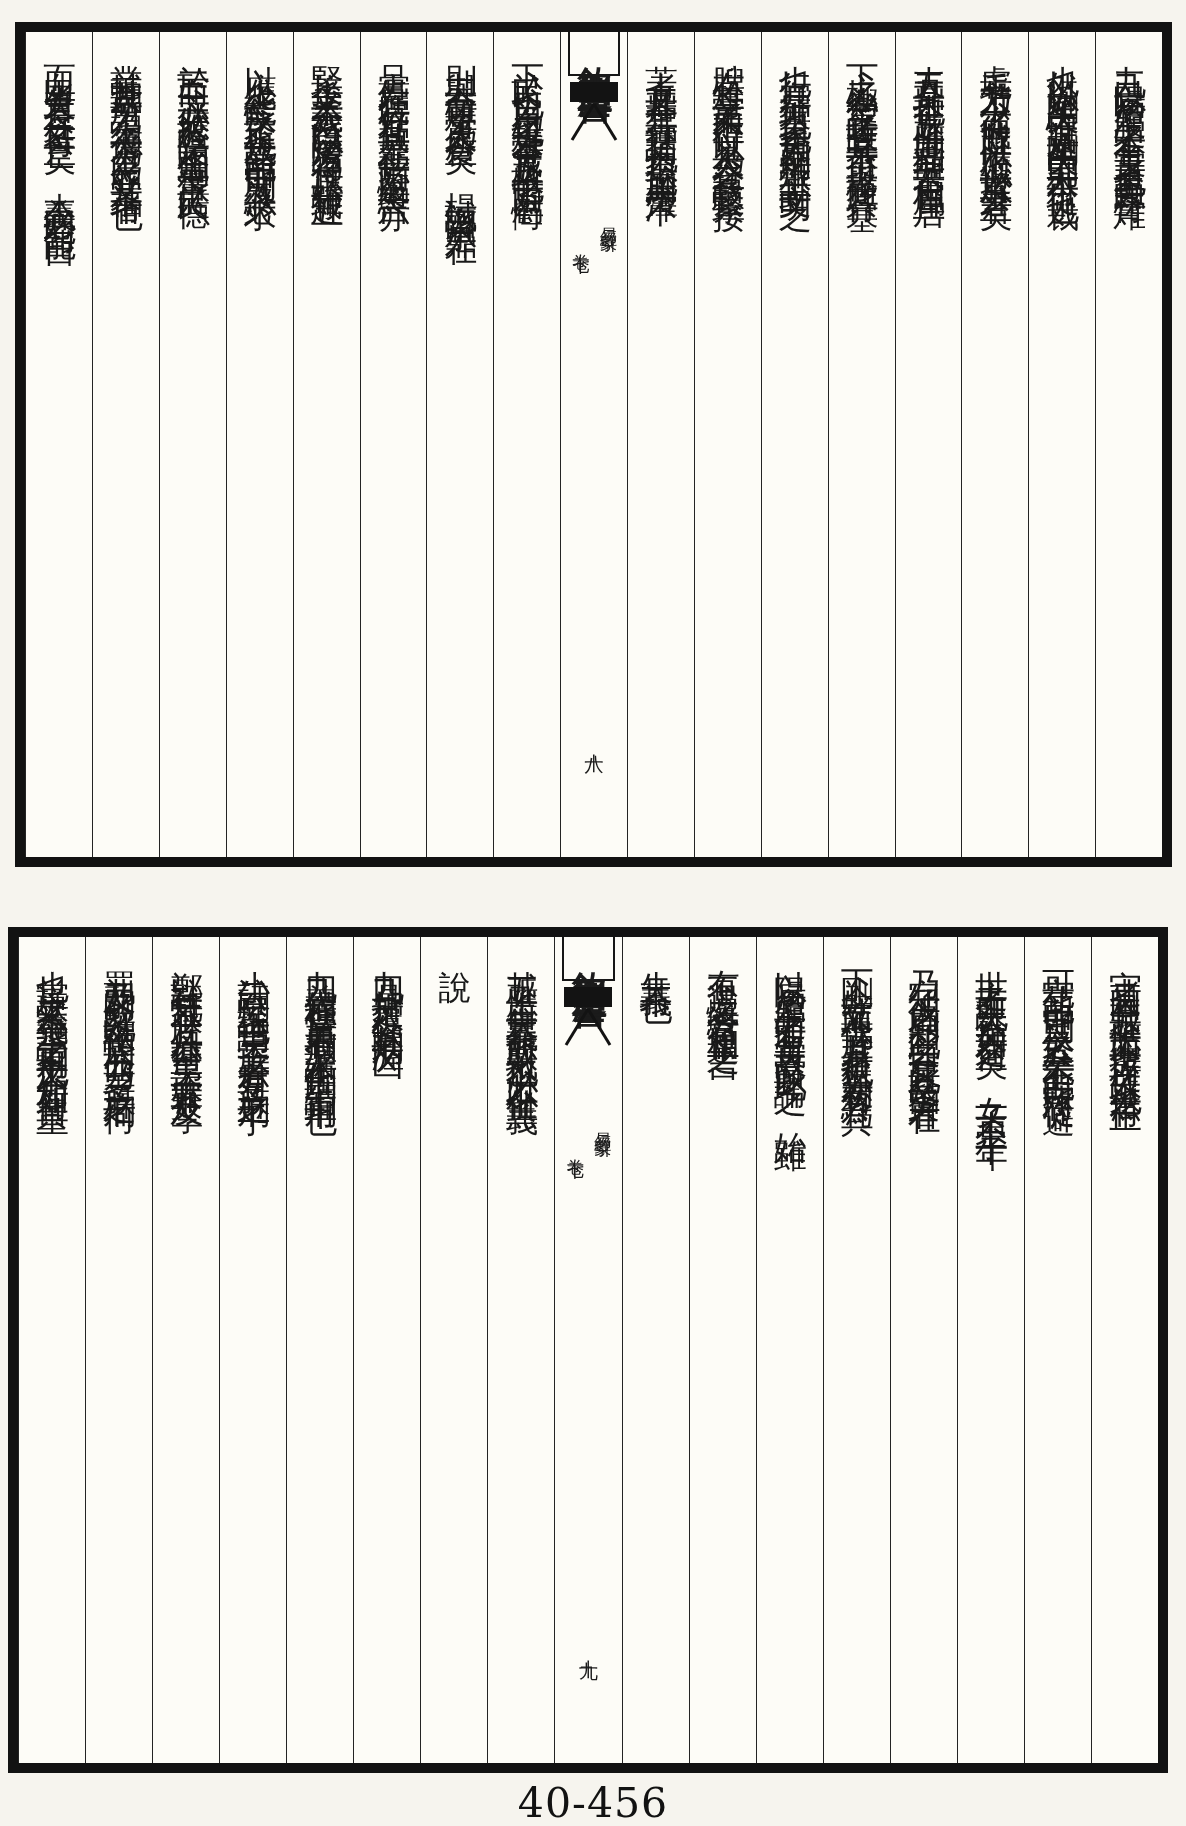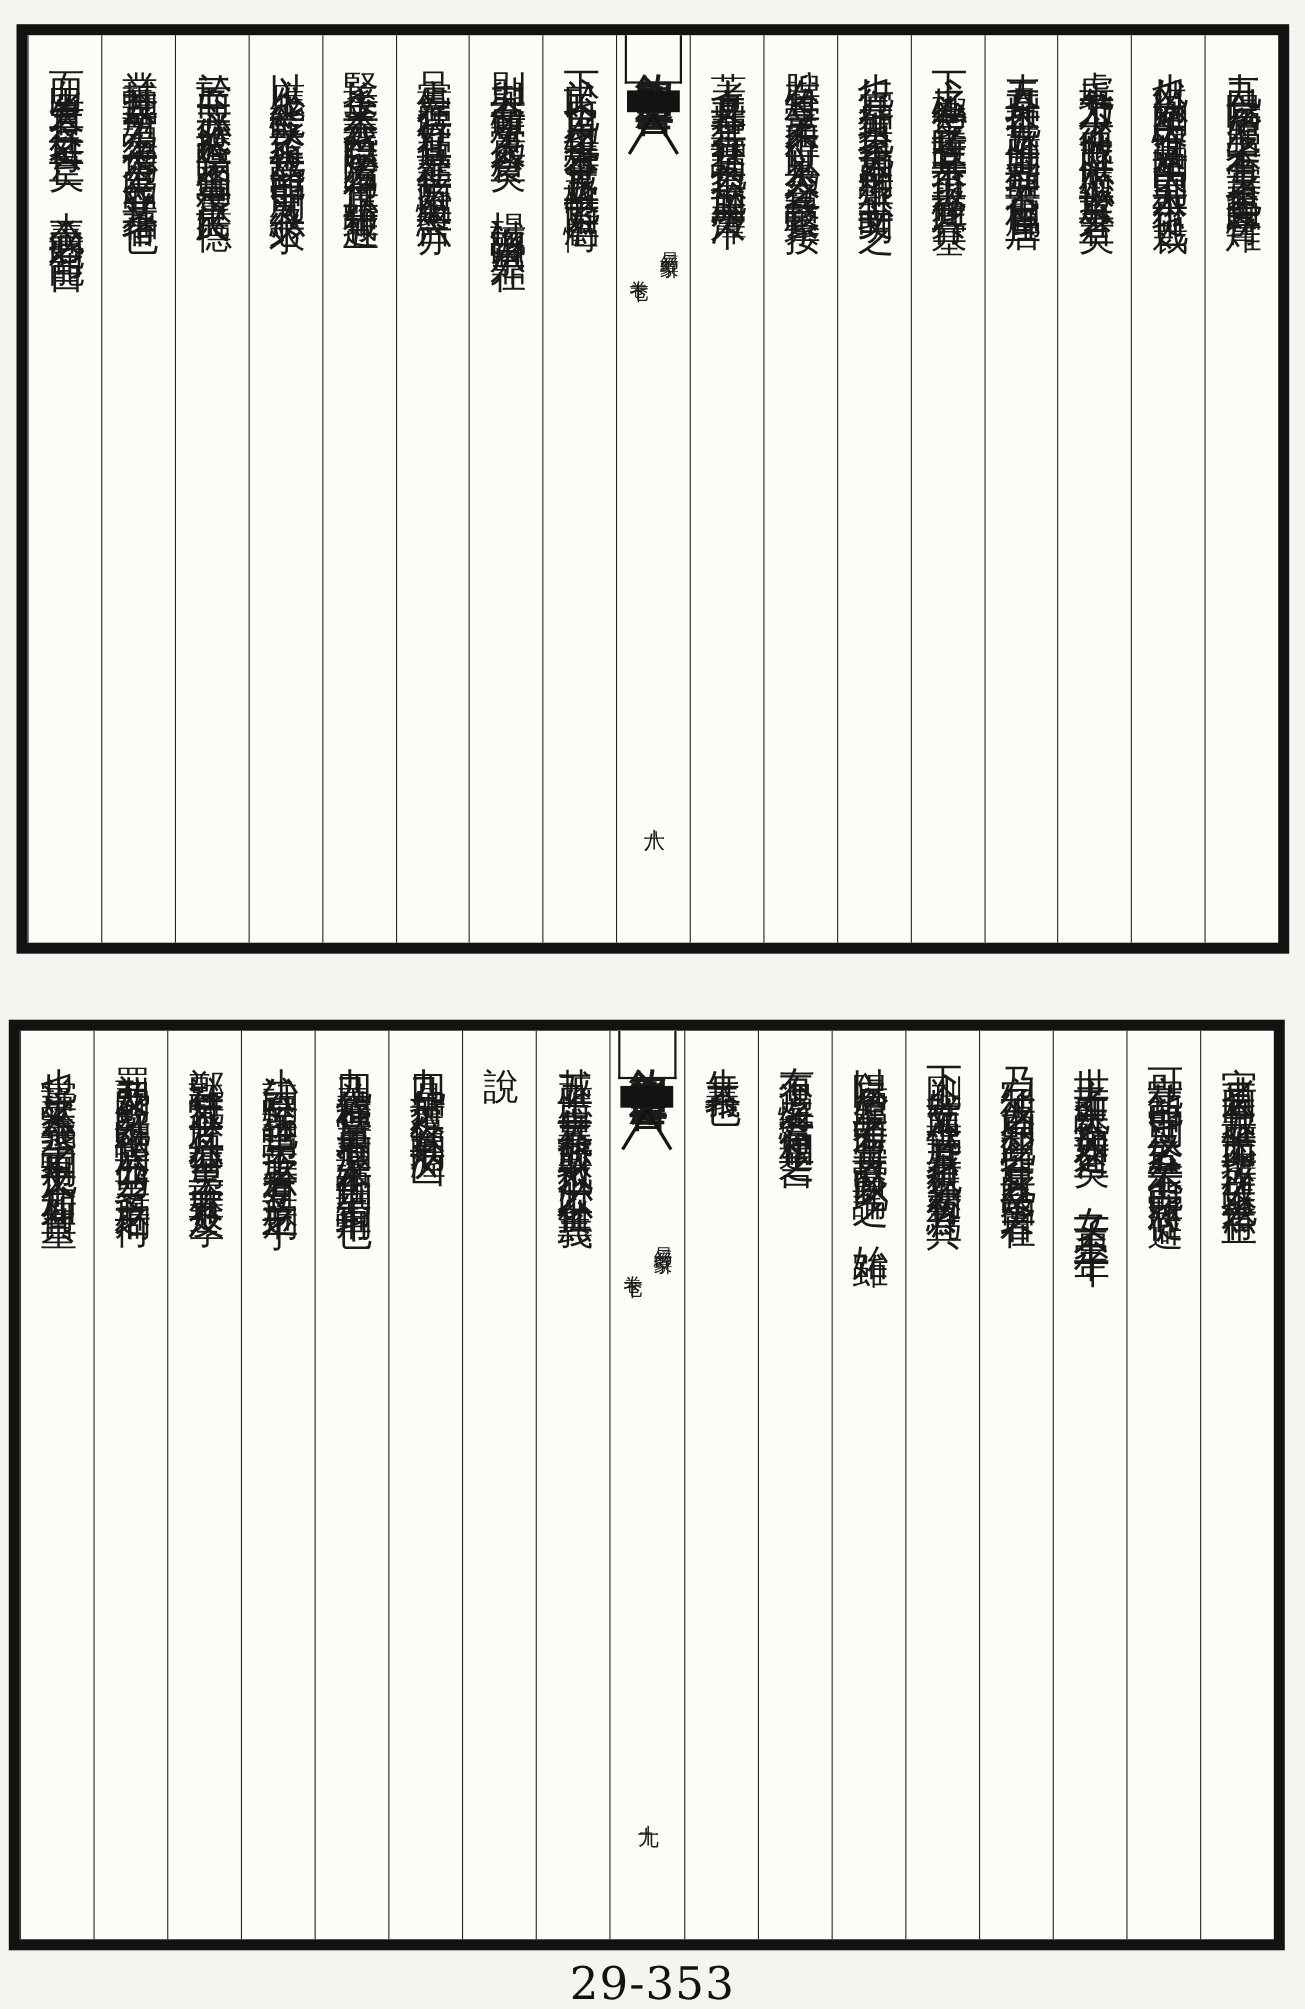--- a/index.html
+++ b/index.html
@@ -216,13 +216,13 @@
       </div>
       <div class="tcol">
         <div class="vtext coltext">罰弗及嗣爻辭既謂作於周公而乃著三族之刑何</div>
       </div>
       <div class="tcol">
         <div class="vtext coltext">也當詳之然本義只謂之重刑也又不知如何其重</div>
       </div>
     </div>
 </div>
 
-<div class="page-number">29-353</div>
+<div class="page-number">40-456</div>
 
 </body></html>

